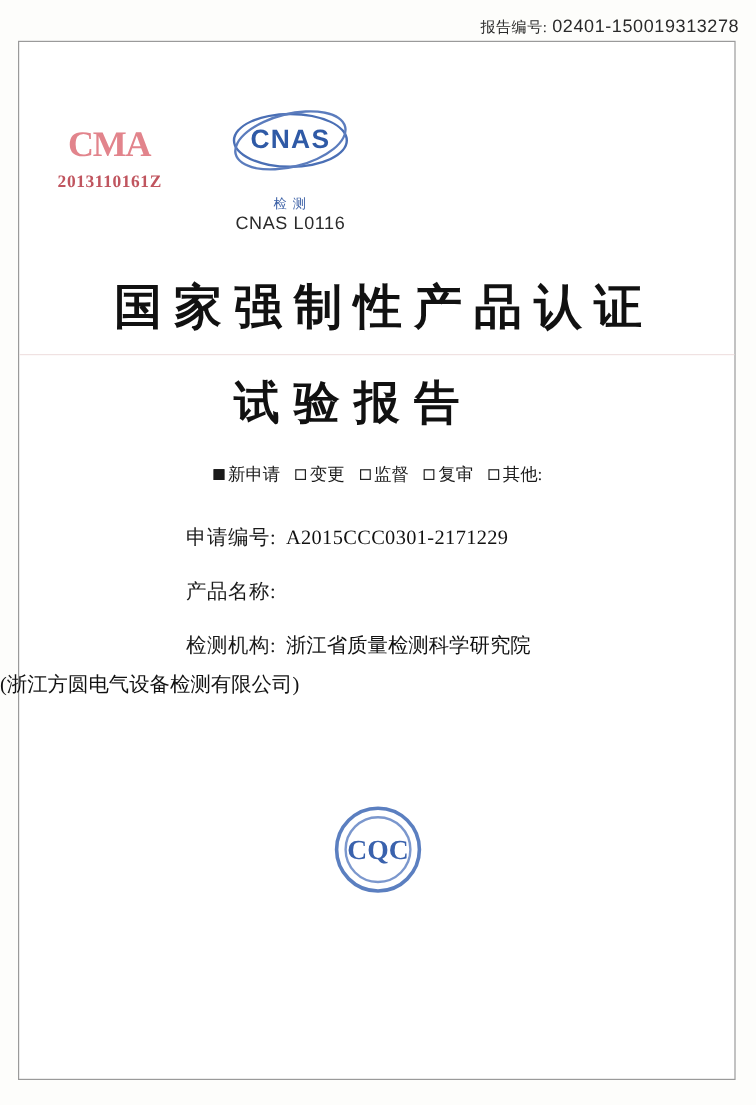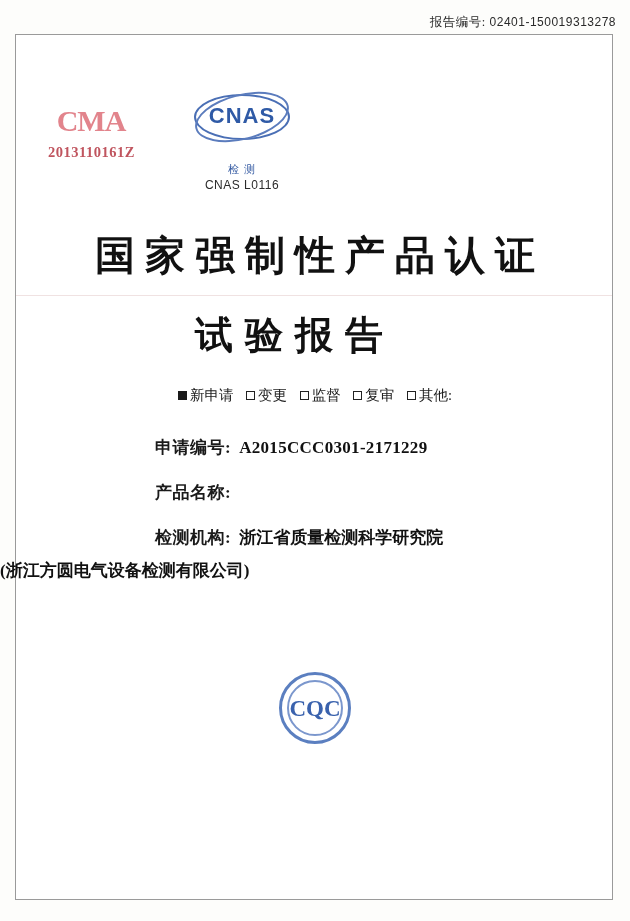--- a/index.html
+++ b/index.html
@@ -32,21 +32,21 @@
     color: #2a2a2a;
     font-family: "Liberation Sans", sans-serif;
     white-space: nowrap;
   }
   .report-no .label {
     font-family: "Liberation Serif", serif;
     font-size: 12.5px;
   }
   .report-no .value {
     font-family: "Liberation Sans", sans-serif;
-    font-size: 12px;
+    font-size: 15px;
   }
   
   .doc-border {
     position: absolute;
     left: 15px;
     top: 34px;
     width: 598px;
     height: 866px;
     border: 1px solid #9a9a9a;
     box-sizing: border-box;
@@ -129,21 +129,21 @@
   }
   .cnas-sub {
     margin-top: 18px;
     font-size: 11px;
     font-family: "Liberation Sans", sans-serif;
     color: #3a5fa5;
     letter-spacing: 1px;
   }
   .cnas-num {
     margin-top: 1px;
-    font-size: 12px;
+    font-size: 15px;
     font-family: "Liberation Sans", sans-serif;
     color: #2b2b2b;
     letter-spacing: 0.5px;
   }
 
   
   .title-main {
     position: absolute;
     left: 0;
     top: 228px;
@@ -201,21 +201,20 @@
     background: #1a1a1a;
     border-color: #1a1a1a;
   }
 
   
   .fields {
     position: absolute;
     left: 0;
     top: 436px;
     width: 582px;
-    font-weight: bold;
   }
   .field {
     display: flex;
     justify-content: flex-start;
     align-items: baseline;
     margin-bottom: 22px;
     padding-left: 155px;
   }
   .field .label {
     font-family: "Liberation Serif", serif;

